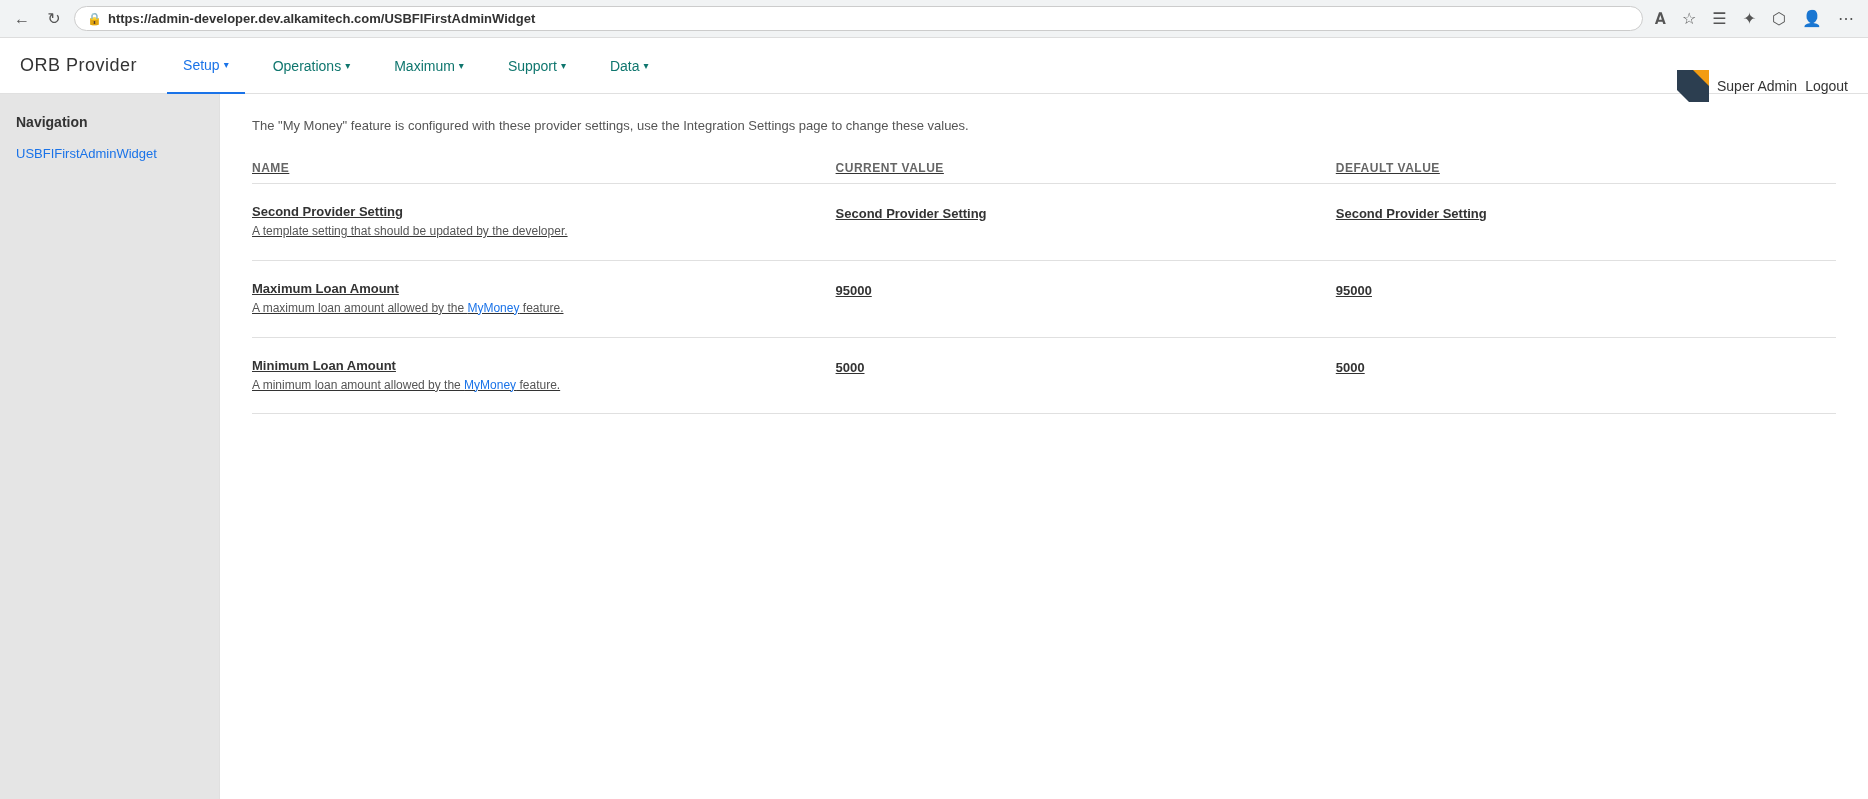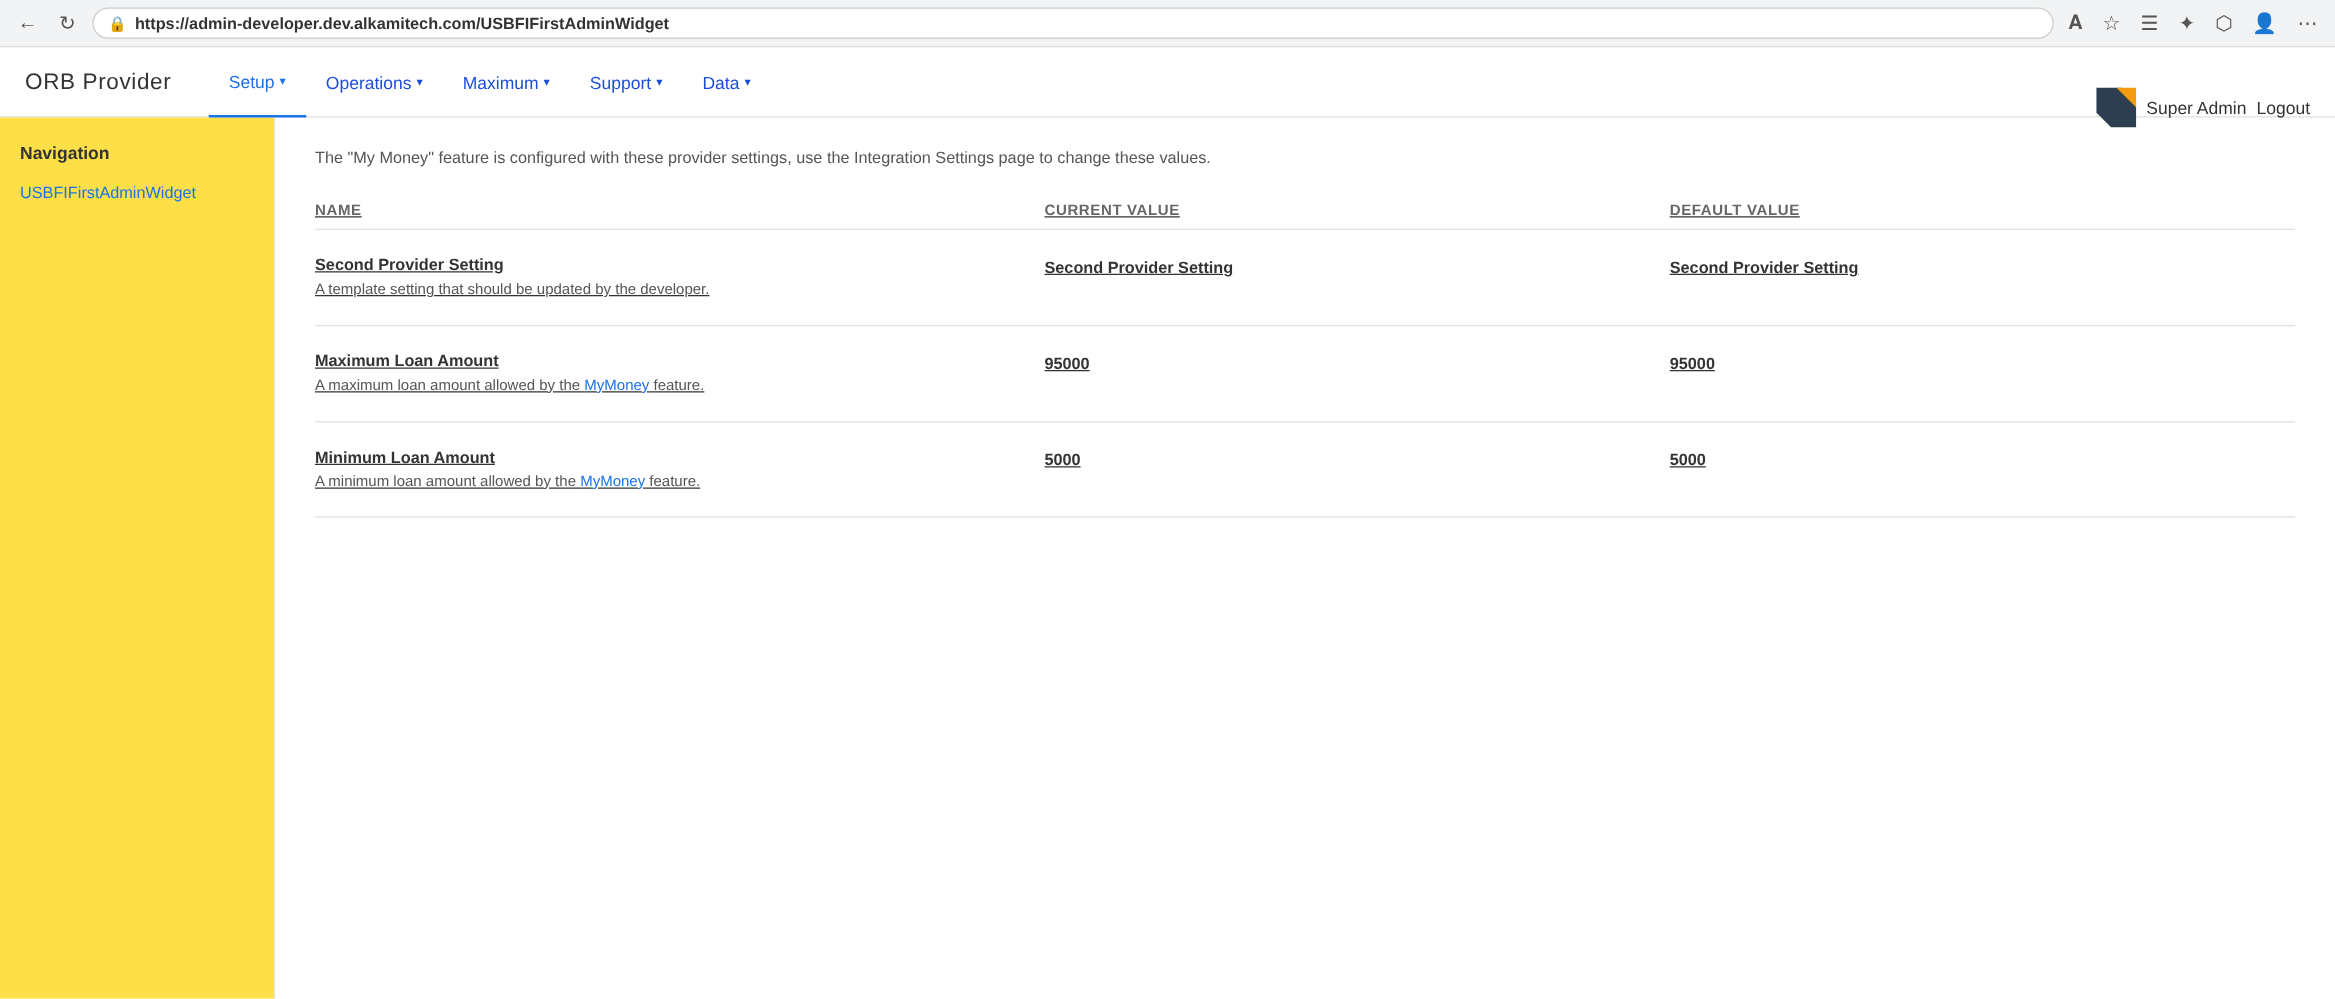--- a/index.html
+++ b/index.html
@@ -61,31 +61,31 @@
     .app-logo {
       font-size: 18px;
       font-weight: 400;
       color: #333;
       margin-right: 30px;
       letter-spacing: 0.5px;
     }
     .nav-menu {
       display: flex;
       align-items: center;
-      gap: 0;
+      gap: 12px;
       flex: 1;
     }
     .nav-item {
       padding: 0 16px;
       height: 56px;
       display: flex;
       align-items: center;
       gap: 4px;
       cursor: pointer;
-      color: #1d4ed8;
+      color: #0f766e;
       font-size: 14px;
       position: relative;
       text-decoration: none;
     }
     .nav-item.active {
       color: #1a73e8;
       border-bottom: 2px solid #1a73e8;
     }
     .nav-item .chevron { font-size: 10px; }
     .header-right {
@@ -104,21 +104,21 @@
     .page-layout {
       display: flex;
       height: calc(100vh - 94px);
     }
 
     
     .sidebar {
       width: 220px;
       padding: 20px 16px;
       border-right: 1px solid #e0e0e0;
-      background: #fde047;
+      background: #e5e5e5;
       flex-shrink: 0;
     }
     .sidebar-title {
       font-size: 14px;
       font-weight: 600;
       color: #333;
       margin-bottom: 12px;
     }
     .sidebar-link {
       display: block;

